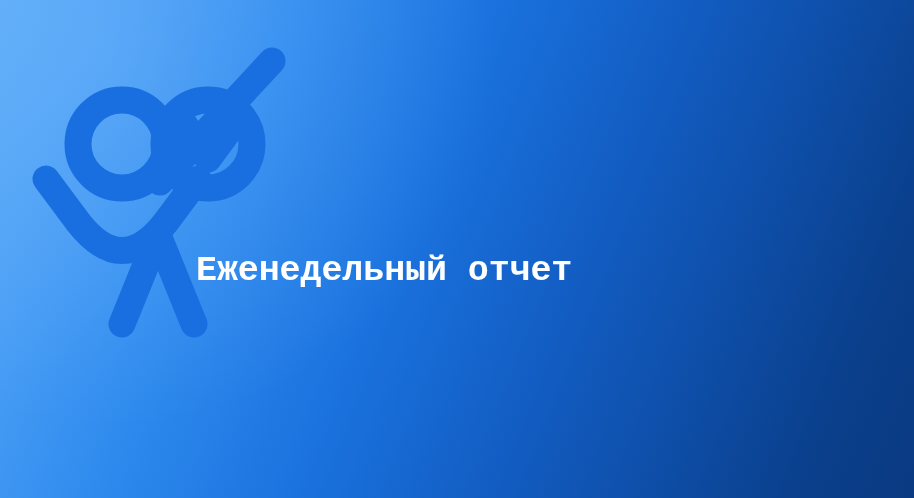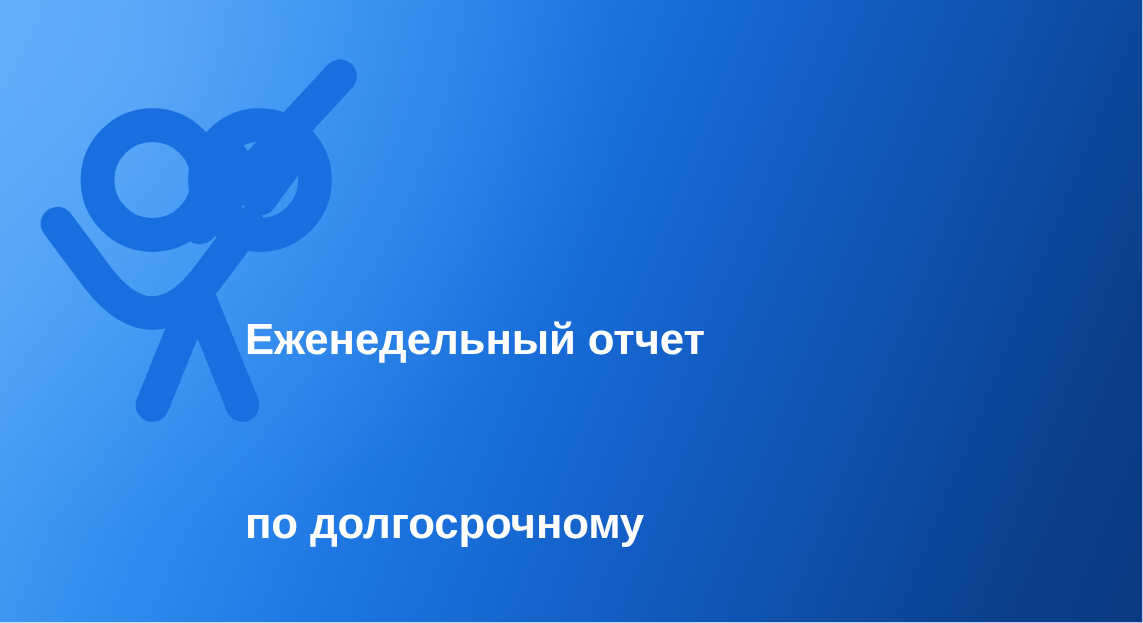--- a/index.html
+++ b/index.html
@@ -6,21 +6,21 @@
   html, body {
     margin: 0;
     padding: 0;
     background: #ffffff;
   }
   #banner {
     position: relative;
     width: 914px;
     height: 498px;
     overflow: hidden;
-    font-family: Liberation Sans, sans-serif;
+    font-family: Liberation Mono, monospace;
     background: linear-gradient(112deg,
         #5aabf8 0%,
         #4ea2f6 9%,
         #2f8bee 26%,
         #1b73df 44%,
         #135fc6 60%,
         #0e4ea8 76%,
         #0a3f8b 90%,
         #0a3a82 100%);
   }
@@ -95,19 +95,18 @@
 
         <path d="M 146 81 L 172 119 L 200 81" stroke-width="27"></path>
 
         <path d="M 86 284 L 122 195 L 158 284" stroke-width="27"></path>
       </g>
     </svg>
   </div>
 
   <h1 id="headline">
     <span class="headline-line">Еженедельный отчет</span>
-    <span class="headline-line">по долгосрочному</span>
     
     
     
   </h1>
 
 </div>
 
 </body></html>

